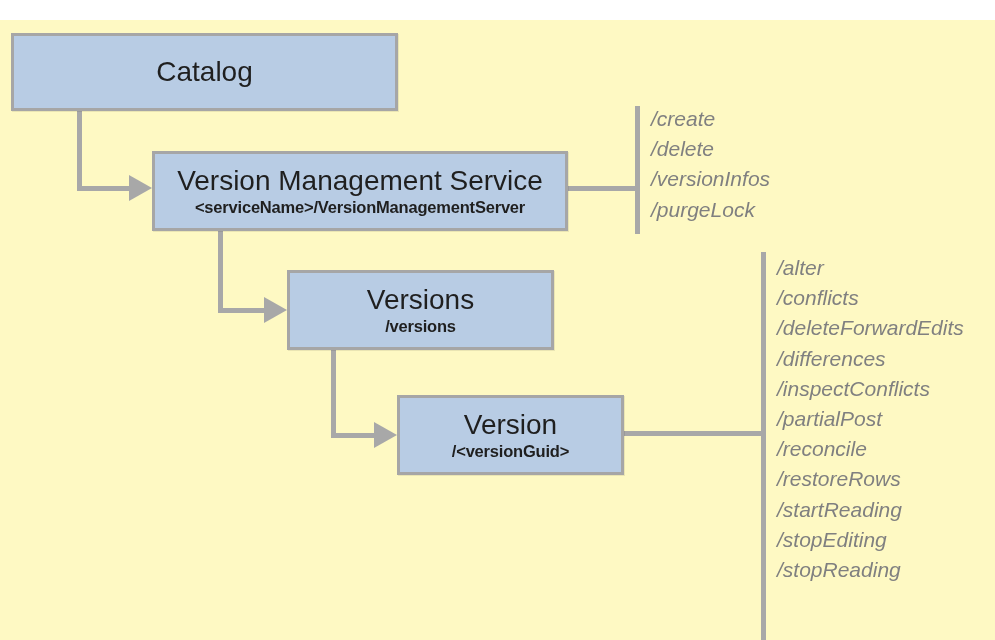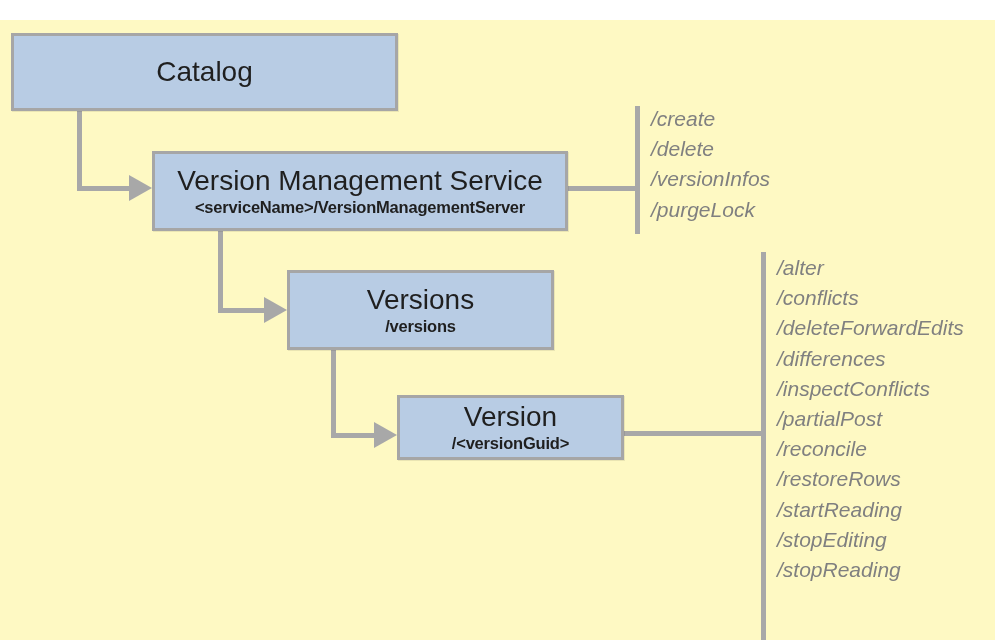--- a/index.html
+++ b/index.html
@@ -96,21 +96,21 @@
   <div class="node" style="left:152px;top:131px;width:416px;height:80px;">
     <div class="node-title">Version Management Service</div>
     <div class="node-subtitle">&lt;serviceName&gt;/VersionManagementServer</div>
   </div>
 
   <div class="node" style="left:287px;top:250px;width:267px;height:80px;">
     <div class="node-title">Versions</div>
     <div class="node-subtitle">/versions</div>
   </div>
 
-  <div class="node" style="left:397px;top:375px;width:227px;height:65px;">
+  <div class="node" style="left:397px;top:375px;width:227px;height:80px;">
     <div class="node-title">Version</div>
     <div class="node-subtitle">/&lt;versionGuid&gt;</div>
   </div>
 
   <div class="ops" style="left:651px;top:84px;">
     <div class="op">/create</div>
     <div class="op">/delete</div>
     <div class="op">/versionInfos</div>
     <div class="op">/purgeLock</div>
   </div>

